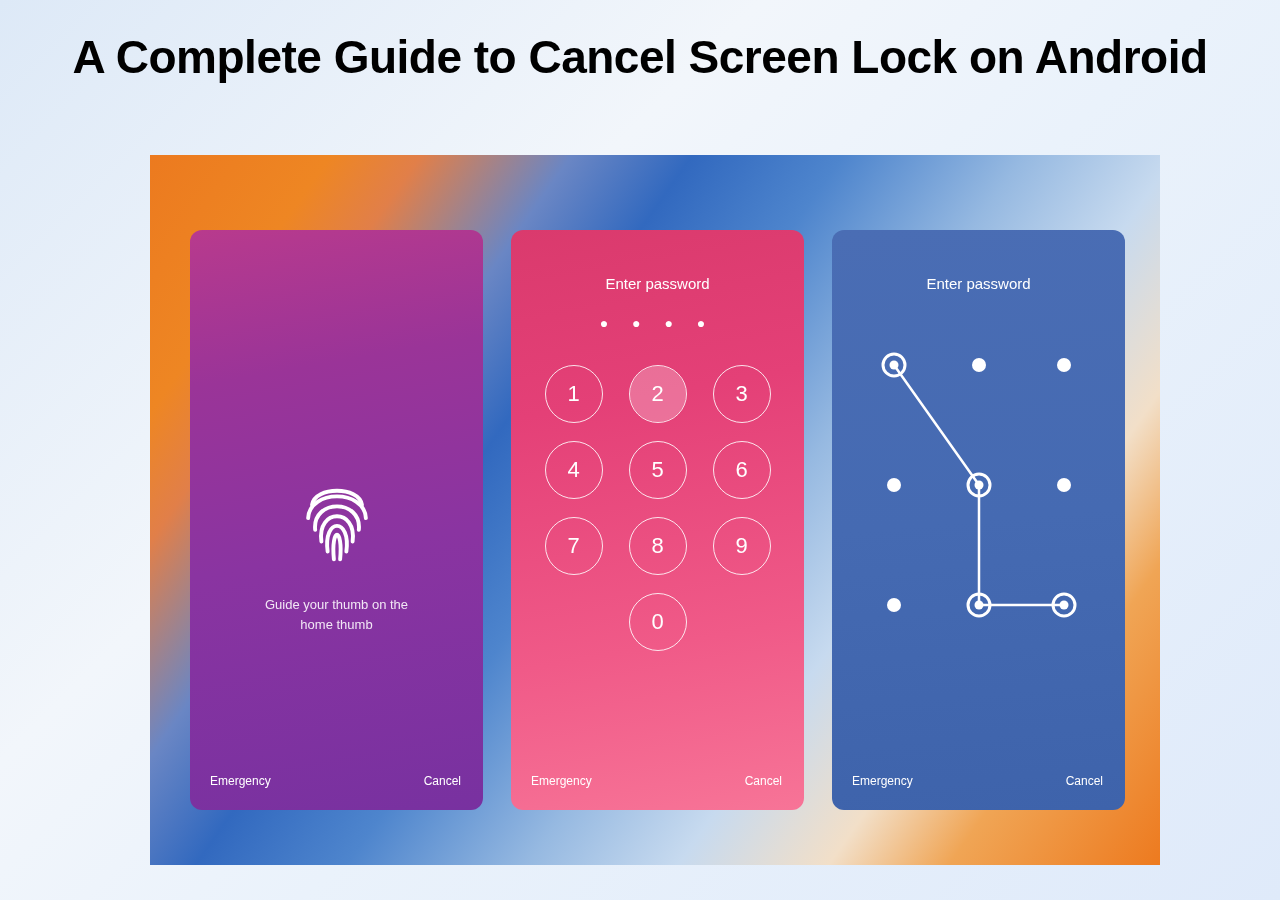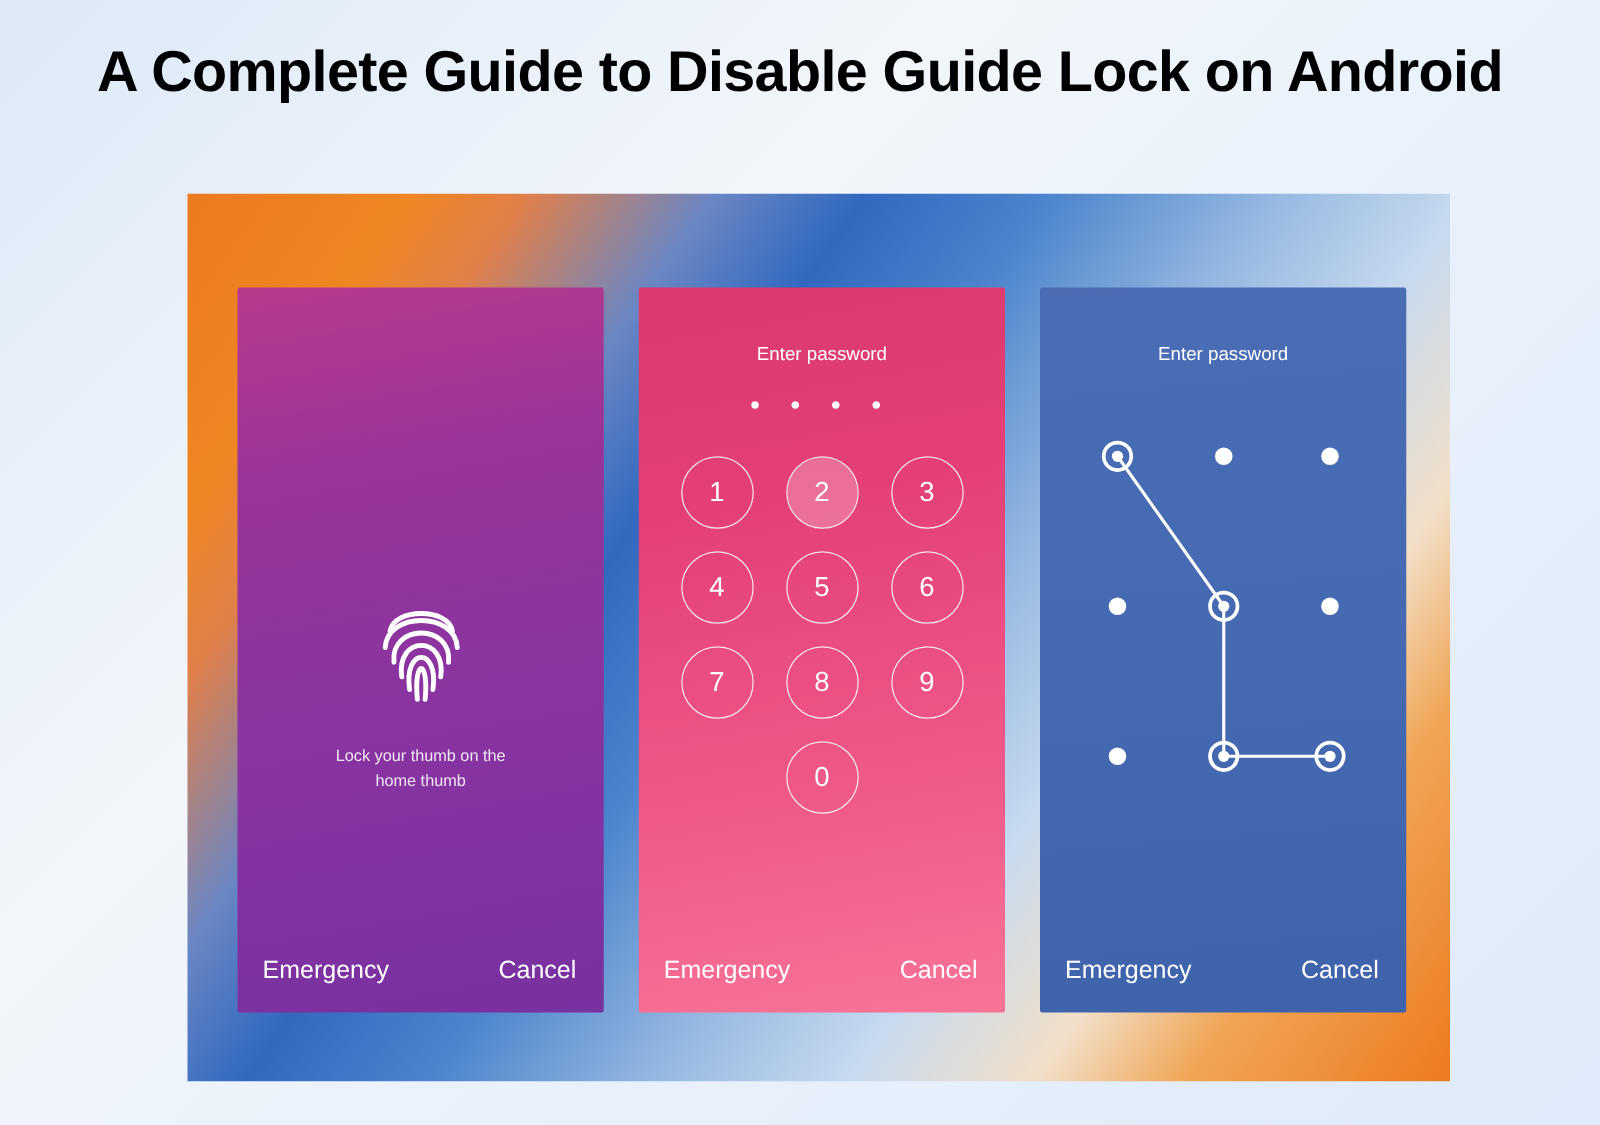--- a/index.html
+++ b/index.html
@@ -48,21 +48,21 @@
     position: absolute;
     top: 75px;
     left: 40px;
     right: 35px;
     height: 580px;
     display: flex;
     gap: 28px;
   }
   .phone {
     flex: 1 1 0;
-    border-radius: 2px;
+    border-radius: 12px;
     position: relative;
     color: #fff;
     overflow: hidden;
   }
   
   .phone.fp {
     background: linear-gradient(170deg, #b83a8d 0%, #9a3498 25%, #8a34a1 55%, #7831a0 100%);
   }
   .fp .fp-glyph {
     position: absolute;
@@ -145,49 +145,49 @@
     width: 230px;
     height: 300px;
   }
   
   .bottombar {
     position: absolute;
     bottom: 22px;
     left: 20px; right: 22px;
     display: flex;
     justify-content: space-between;
-    font-size: 20px;
+    font-size: 12px;
     color: #fff;
     text-align: right;
   }
   .bottombar span { cursor: pointer; }
 </style>
 </head>
 <body>
 
 <div class="page">
 
-  <h1 class="title">A Complete Guide to Disable Guide Lock on Android</h1>
+  <h1 class="title">A Complete Guide to Cancel Screen Lock on Android</h1>
 
   <div class="hero">
     <div class="screens">
 
       <div class="phone fp">
         <svg class="fp-glyph" viewBox="0 0 100 115">
           <g fill="none" stroke="#ffffff" stroke-width="5" stroke-linecap="round">
             <path d="M18 38 C22 14, 78 14, 82 38"></path>
             <path d="M13 55 C15 18, 85 18, 87 55"></path>
             <path d="M22 70 C18 30, 82 30, 78 70"></path>
             <path d="M30 85 C24 42, 76 42, 70 85"></path>
             <path d="M38 98 C32 54, 68 54, 62 98"></path>
             <path d="M46 108 C42 66, 58 66, 54 108"></path>
           </g>
         </svg>
         <div class="hint">
-          <span>Lock your thumb on the</span><br>
+          <span>Guide your thumb on the</span><br>
           <span>home thumb</span>
         </div>
         <div class="bottombar">
           <span>Emergency</span>
           <span>Cancel</span>
         </div>
       </div>
 
       <div class="phone pin">
         <div class="prompt">Enter password</div>

